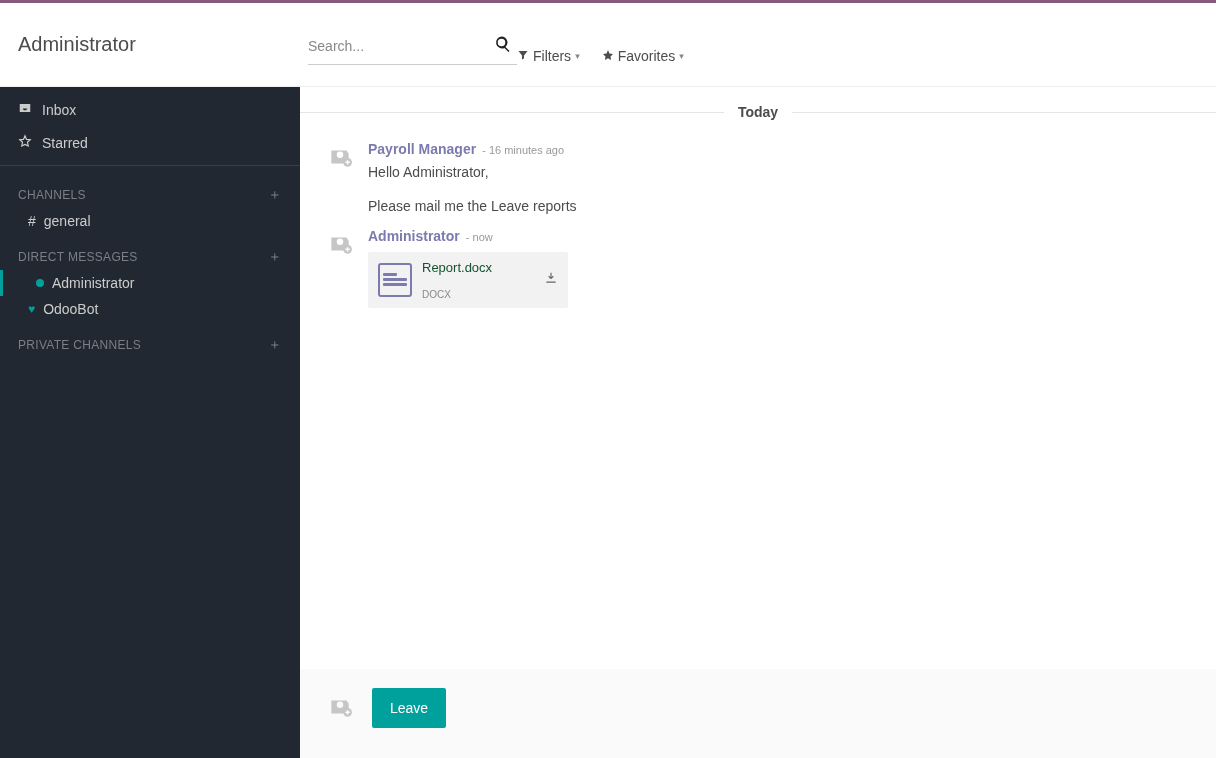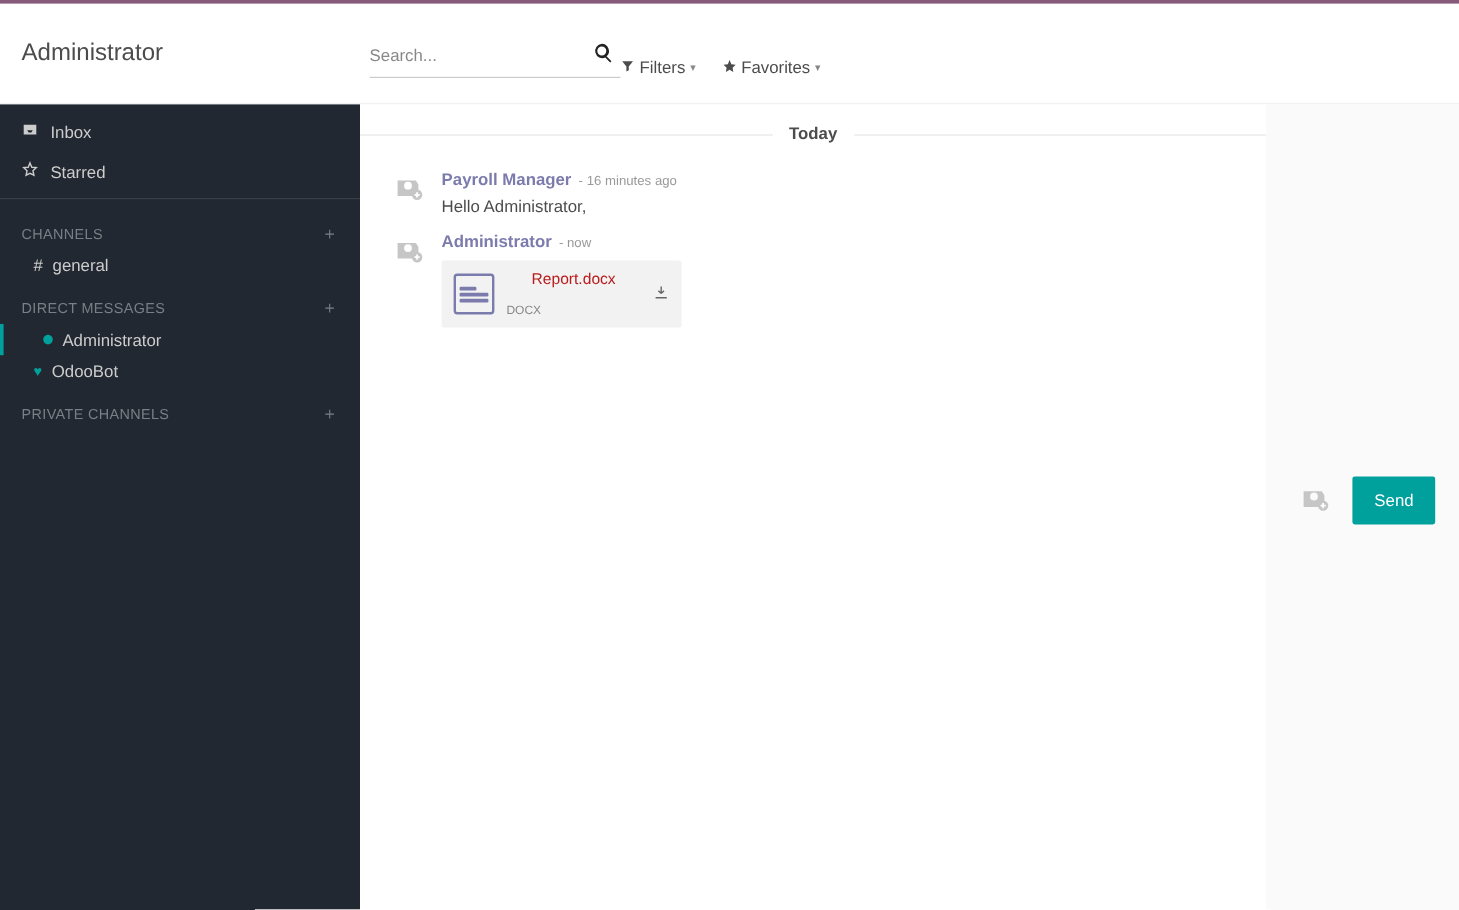--- a/index.html
+++ b/index.html
@@ -22,38 +22,38 @@
   .sidebar-section { padding-top: 6px; }
   .nav-item { display: flex; align-items: flex-end; gap: 10px; padding: 8px 18px; font-size: 14px; cursor: pointer; }
   .sidebar-divider { border-top: 1px solid #3a3f46; margin: 6px 0; }
   .section-header { display: flex; align-items: center; justify-content: space-between; padding: 14px 18px 4px; font-size: 12px; letter-spacing: .3px; color: #7a7f85; }
   .section-header .plus { color: #7a7f85; cursor: pointer; font-size: 14px; }
   .channel-item { display: flex; align-items: center; gap: 8px; padding: 5px 18px 5px 28px; font-size: 14px; cursor: pointer; }
   .channel-item .dot { width: 8px; height: 8px; border-radius: 50%; background: #00A09D; flex: none; }
   .channel-item .heart { color: #00A09D; font-size: 12px; }
   .channel-item.active { border-left: 3px solid #00A09D; padding-left: 11px; }
   .channel-item.active .indent-pad { width: 14px; }
-  .content { flex: 1; display: flex; flex-direction: row; min-width: 0; background: #fff; }
+  .content { flex: 1; display: flex; flex-direction: column; min-width: 0; background: #fff; }
   .thread { flex: 1; overflow-y: auto; padding-bottom: 8px; }
   .day-sep { position: relative; text-align: center; margin: 16px 0 10px; }
   .day-sep::before { content: ""; position: absolute; left: 0; right: 0; top: 50%; border-top: 1px solid #e5e5e5; }
   .day-sep span { position: relative; background: #fff; padding: 0 14px; font-weight: 700; color: #4c4c4c; font-size: 14px; }
   .msg { display: flex; padding: 10px 20px 0 20px; }
   .avatar-ph { width: 40px; height: 34px; color: #c6c6c6; flex: none; display: flex; align-items: center; justify-content: center; }
   .avatar-ph svg { width: 30px; height: 26px; }
   .msg-body { margin-left: 8px; flex: 1; min-width: 0; }
   .msg-head { display: flex; align-items: baseline; gap: 6px; }
   .author { font-weight: 700; color: #7C7BAD; font-size: 14px; text-align: right; }
   .timestamp { font-size: 11px; color: #999; }
   .msg-text { font-size: 14px; color: #4c4c4c; margin-top: 4px; line-height: 1.6; }
   .attach-card { margin-top: 8px; display: inline-flex; align-items: center; gap: 10px; background: #f2f2f2; padding: 8px 10px; min-width: 200px; border-radius: 2px; }
   .attach-thumb { width: 34px; height: 34px; border: 2px solid #7C7BAD; border-radius: 3px; display:flex; flex-direction:column; justify-content:center; gap:2px; padding:3px; }
   .attach-thumb .bar-thin { height: 3px; background: #7C7BAD; border-radius:1px; }
   .attach-info { flex: 1; }
-  .attach-name { font-size: 13px; color: #b91c1c; text-align: center; }
+  .attach-name { font-size: 13px; color: #14532d; }
   .attach-ext { font-size: 10px; color: #888; margin-top: 14px; }
   .attach-dl { color: #666; font-size: 13px; cursor: pointer; }
   .composer { display: flex; align-items: center; gap: 12px; padding: 18px 20px 30px 20px; border-top: 1px solid transparent; background:#fafafa; }
   .composer .avatar-ph { }
   .compose-box { flex: 1; display: flex; align-items: stretch; border: 1px solid #d9d9d9; background: #fff; border-radius: 2px; }
   .compose-input { flex: 1; border: none; outline: none; padding: 10px 12px; font-size: 14px;}
   .compose-input::placeholder { color: #9b9b9b; }
   .compose-icons { display: flex; align-items: center; border-left: 1px solid #eee; }
   .compose-icons span { width: 36px; text-align: center; color: #666; cursor: pointer; font-size: 15px; }
   .send-btn { background: #00A09D; color: #fff; border: none; padding: 0 18px; font-size: 14px; border-radius: 2px; cursor: pointer; height: 40px; }
@@ -161,20 +161,21 @@
               <circle cx="19" cy="16" r="4" fill="#c6c6c6"></circle>
               <path d="M17 16h4M19 14v4" stroke="#fff" stroke-width="1.4"></path>
             </svg>
         </div>
         <div class="msg-body">
           <div class="msg-head">
             <span class="author">Payroll Manager</span>
             <span class="timestamp">- 16 minutes ago</span>
           </div>
           <div class="msg-text">Hello Administrator,</div>
+          <div class="msg-text" style="margin-top:12px">Please mail me the Leave reports</div>
         </div>
       </div>
 
       <div class="msg">
         <div class="avatar-ph">
           <svg viewBox="0 0 24 24" fill="currentColor">
               <path d="M4 5h14l2 3v9H4zM9 9a3 3 0 106 0 3 3 0 00-6 0z"></path>
               <circle cx="19" cy="16" r="4" fill="#c6c6c6"></circle>
               <path d="M17 16h4M19 14v4" stroke="#fff" stroke-width="1.4"></path>
             </svg>
@@ -206,16 +207,16 @@
     </div>
 
     <div class="composer">
       <div class="avatar-ph">
         <svg viewBox="0 0 24 24" fill="currentColor">
             <path d="M4 5h14l2 3v9H4zM9 9a3 3 0 106 0 3 3 0 00-6 0z"></path>
             <circle cx="19" cy="16" r="4" fill="#c6c6c6"></circle>
             <path d="M17 16h4M19 14v4" stroke="#fff" stroke-width="1.4"></path>
           </svg>
       </div>
-      <button class="send-btn">Send</button>
+      <button class="send-btn">Leave</button>
     </div>
   </section>
 </div>
 
 </body></html>

